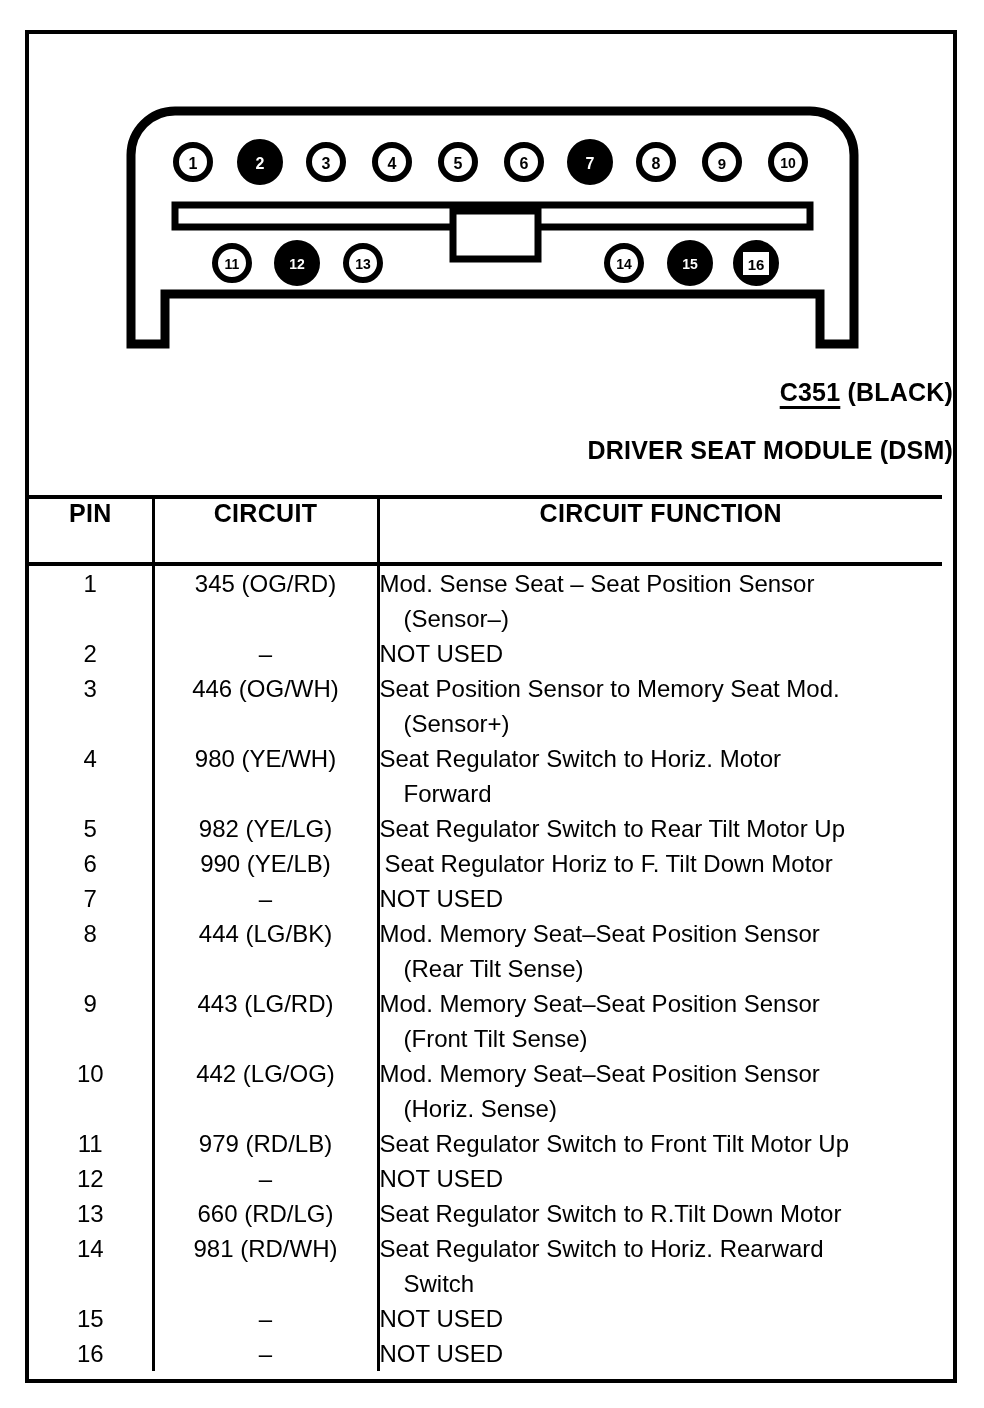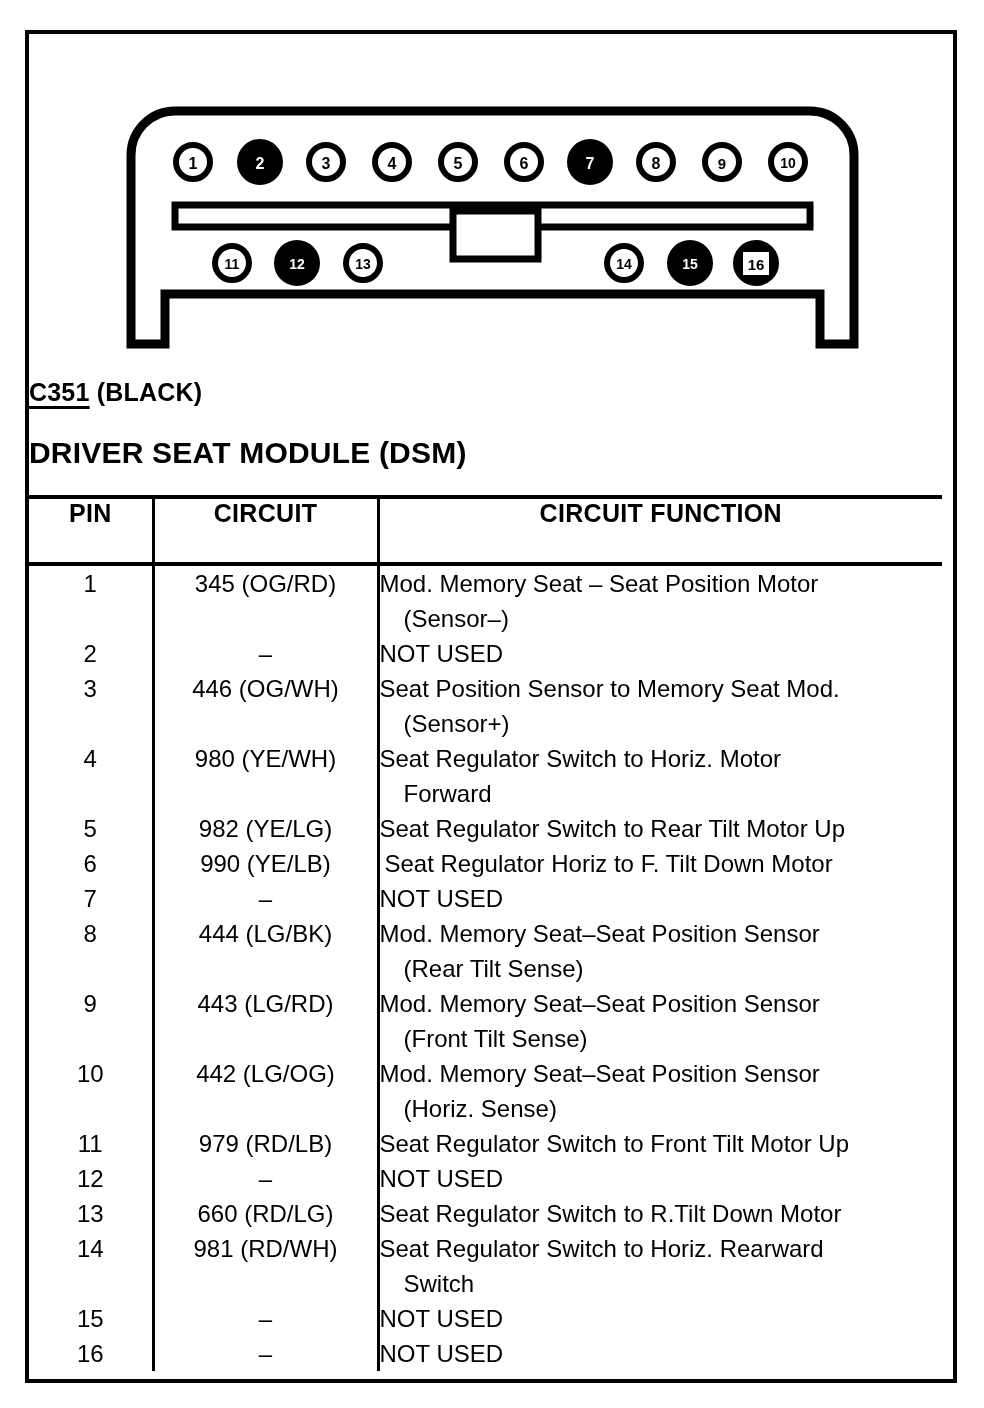--- a/index.html
+++ b/index.html
@@ -43,36 +43,36 @@
     text-anchor: middle;
     dominant-baseline: central;
   }
 
   
   #caption-block {
     position: absolute;
     left: 29px;
     top: 378px;
     width: 924px;
-    text-align: left;
+    text-align: right;
   }
   #connector-id-line {
     font-size: 25px;
     font-weight: 700;
     letter-spacing: 0.2px;
     margin: 0;
     white-space: nowrap;
   }
   #connector-id-line .underlined {
     text-decoration: underline;
     text-decoration-thickness: 3px;
     text-underline-offset: 5px;
   }
   #module-name-line {
-    font-size: 30px;
+    font-size: 25px;
     font-weight: 700;
     letter-spacing: 0.2px;
     margin: 29px 0 0 0;
     white-space: nowrap;
   }
 
   
   #pin-table {
     position: absolute;
     left: 29px;
@@ -245,21 +245,21 @@
         <th class="col-circuit">CIRCUIT</th>
         <th class="col-function">CIRCUIT FUNCTION</th>
       </tr>
     </thead>
     <tbody>
 
       <tr>
         <td class="col-pin">1</td>
         <td class="col-circuit">345 (OG/RD)</td>
         <td class="col-function">
-          <span class="fn-line">Mod. Memory Seat – Seat Position Motor</span>
+          <span class="fn-line">Mod. Sense Seat – Seat Position Sensor</span>
           <span class="fn-cont">(Sensor–)</span>
         </td>
       </tr>
 
       <tr>
         <td class="col-pin">2</td>
         <td class="col-circuit">–</td>
         <td class="col-function">
           <span class="fn-line">NOT USED</span>
         </td>

